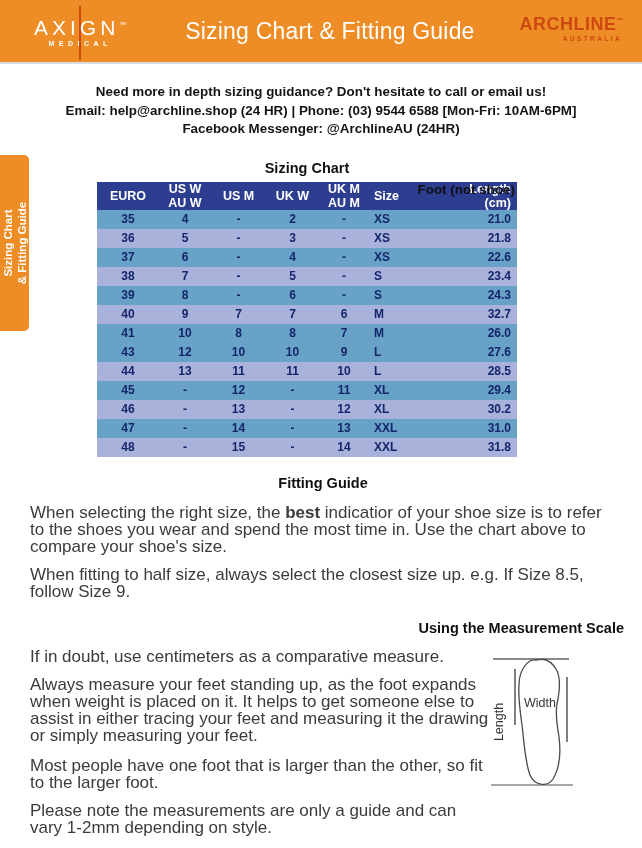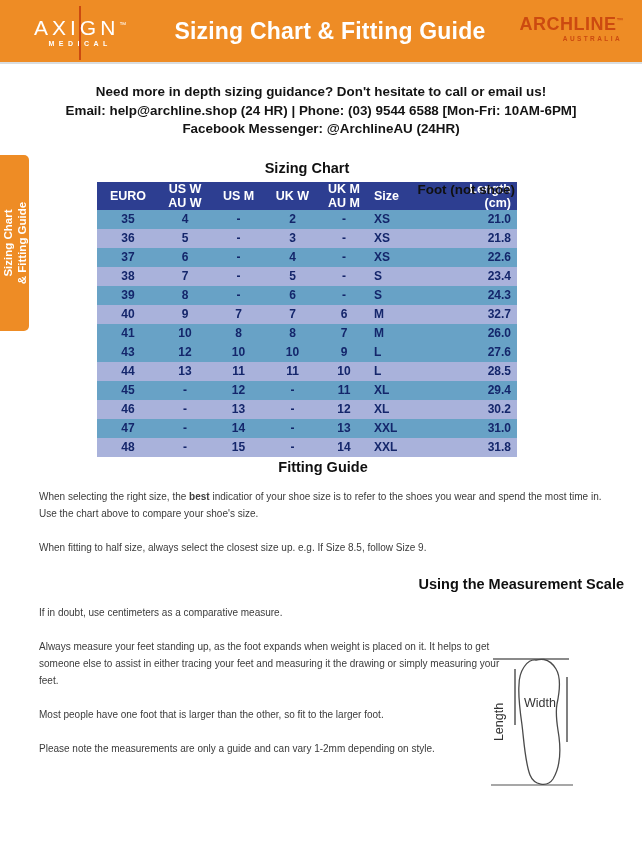--- a/index.html
+++ b/index.html
@@ -13,21 +13,21 @@
     height:62px;background:var(--orange);
     display:flex;align-items:center;justify-content:space-between;
     padding:0 14px 0 26px;box-sizing:border-box;
   }
   .band-rule{height:2px;background:#d9dde0;}
   .axign{color:#fff;text-align:center;position:relative;padding:2px 8px 0 8px;}
   .axign-line{position:absolute;left:53px;top:-10px;height:54px;width:2px;background:var(--accent_red);}
   .axign-name{font-size:21px;font-weight:400;letter-spacing:4px;line-height:20px;position:relative;}
   .axign-tm{font-size:7px;vertical-align:top;position:relative;top:-3px;letter-spacing:0;}
   .axign-sub{font-size:7px;font-weight:700;letter-spacing:4.5px;margin-top:2px;}
-  .main-title{color:#fff;font-weight:700;font-size:23px;letter-spacing:.2px;margin-left:6px;}
+  .main-title{color:#fff;font-weight:400;font-size:23px;letter-spacing:.2px;margin-left:6px;}
   .archline{text-align:right;color:var(--accent_red);line-height:15px;padding-right:4px;}
   .archline-name{font-weight:700;font-size:18px;letter-spacing:.5px;}
   .archline-tm{font-size:7px;vertical-align:top;position:relative;top:-4px;}
   .archline-sub{font-size:6.5px;font-weight:700;letter-spacing:2.4px;margin-top:-1px;margin-right:2px;}
   
   .contact{
     text-align:center;font-weight:700;font-size:13.4px;color:#141414;
     padding-top:19px;line-height:18.5px;
   }
   
@@ -55,21 +55,21 @@
     height:19px;text-align:center;font-weight:700;font-size:12px;
     color:var(--navy_text);padding:0;
   }
   table.sizing th:nth-child(6),table.sizing td:nth-child(6){text-align:left;padding-left:5px;}
   table.sizing th:last-child,table.sizing td:last-child{text-align:right;padding-right:6px;}
   tr.row-odd{background:var(--row_blue);}
   tr.row-even{background:var(--row_periwinkle);}
   
   .content{padding:0 18px 0 22px;color:var(--body_text);}
   .section-heading{text-align:center;font-weight:700;font-size:14.5px;color:#101010;}
-  .content p{font-size:10px;line-height:17px;margin:17px;}
+  .content p{font-size:17px;line-height:17px;margin:8px;}
   .p-fit1{margin-top:13px !important;}
   .p-fit2{margin-top:11px !important;}
   .h-measure{margin-top:20px;text-align:right;}
   .p-m1{margin-top:12px !important;}
   .p-m2{margin-top:11px !important;max-width:478px;}
   .p-m3{margin-top:13px !important;max-width:470px;}
   .p-m4{margin-top:43px !important;max-width:440px;}
   .p-m5{margin-top:11px !important;max-width:445px;}
   
   .foot-diagram{position:absolute;left:487px;top:627px;width:152px;height:178px;text-decoration:underline;}
@@ -249,21 +249,21 @@
             <td>-</td>
             <td>14</td>
             <td>XXL</td>
             <td>31.8</td>
           </tr>
         </tbody>
     </table>
   </div>
 
   <div class="content">
-    <div class="section-heading" style="margin-top:2px;">Fitting Guide</div>
+    <div class="section-heading" style="margin-top:18px;">Fitting Guide</div>
     <p class="p-fit1"><span>When selecting the right size, the </span><b>best</b><span> indicatior of your shoe size is to refer to the shoes you wear and spend the most time in. Use the chart above to compare your shoe's size.</span></p>
     <p class="p-fit2">When fitting to half size, always select the closest size up. e.g. If Size 8.5, follow Size 9.</p>
 
     <div class="section-heading h-measure">Using the Measurement Scale</div>
     <p class="p-m1">If in doubt, use centimeters as a comparative measure.</p>
     <p class="p-m2">Always measure your feet standing up, as the foot expands when weight is placed on it. It helps to get someone else to assist in either tracing your feet and measuring it the drawing or simply measuring your feet.</p>
     <p class="p-m3">Most people have one foot that is larger than the other, so fit to the larger foot.</p>
     <p class="p-m5">Please note the measurements are only a guide and can vary 1-2mm depending on style.</p>
   </div>
 

